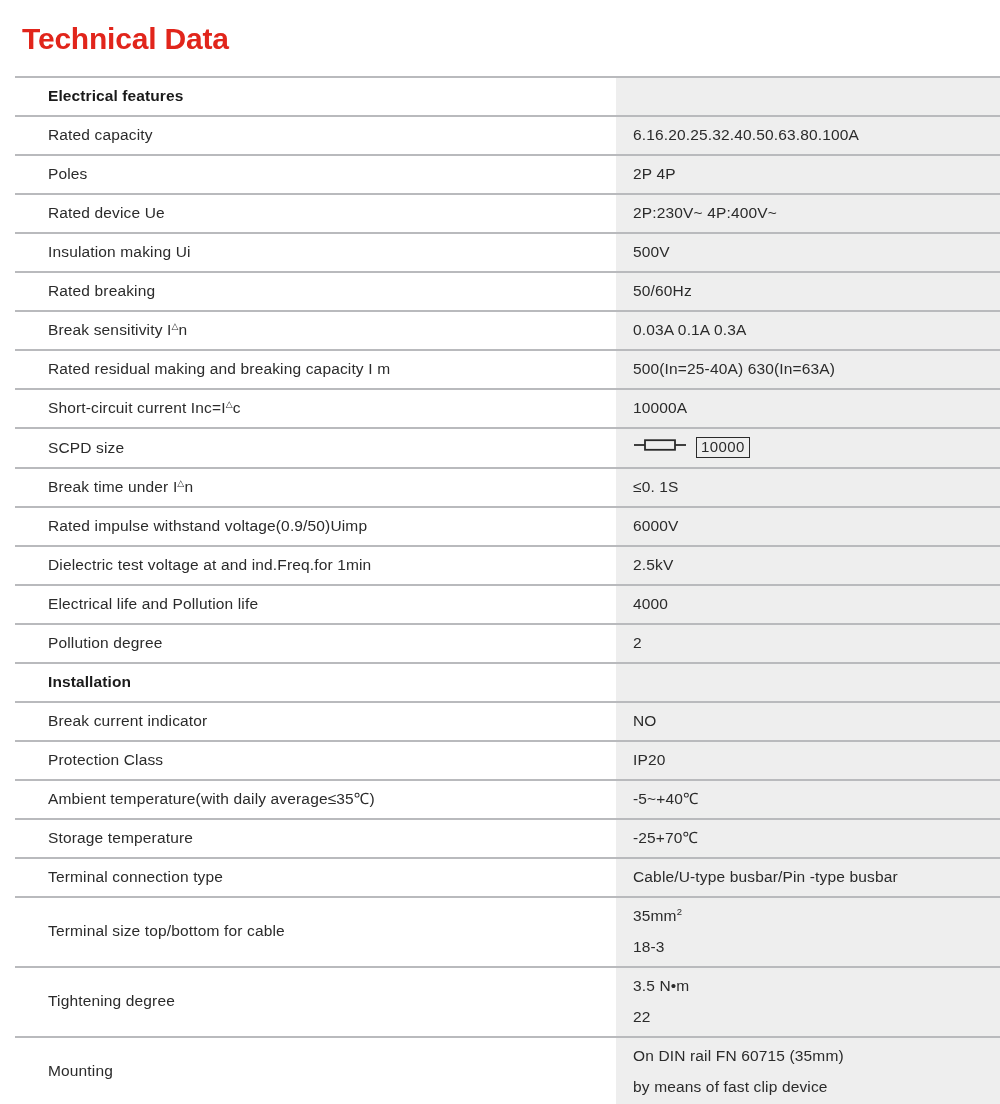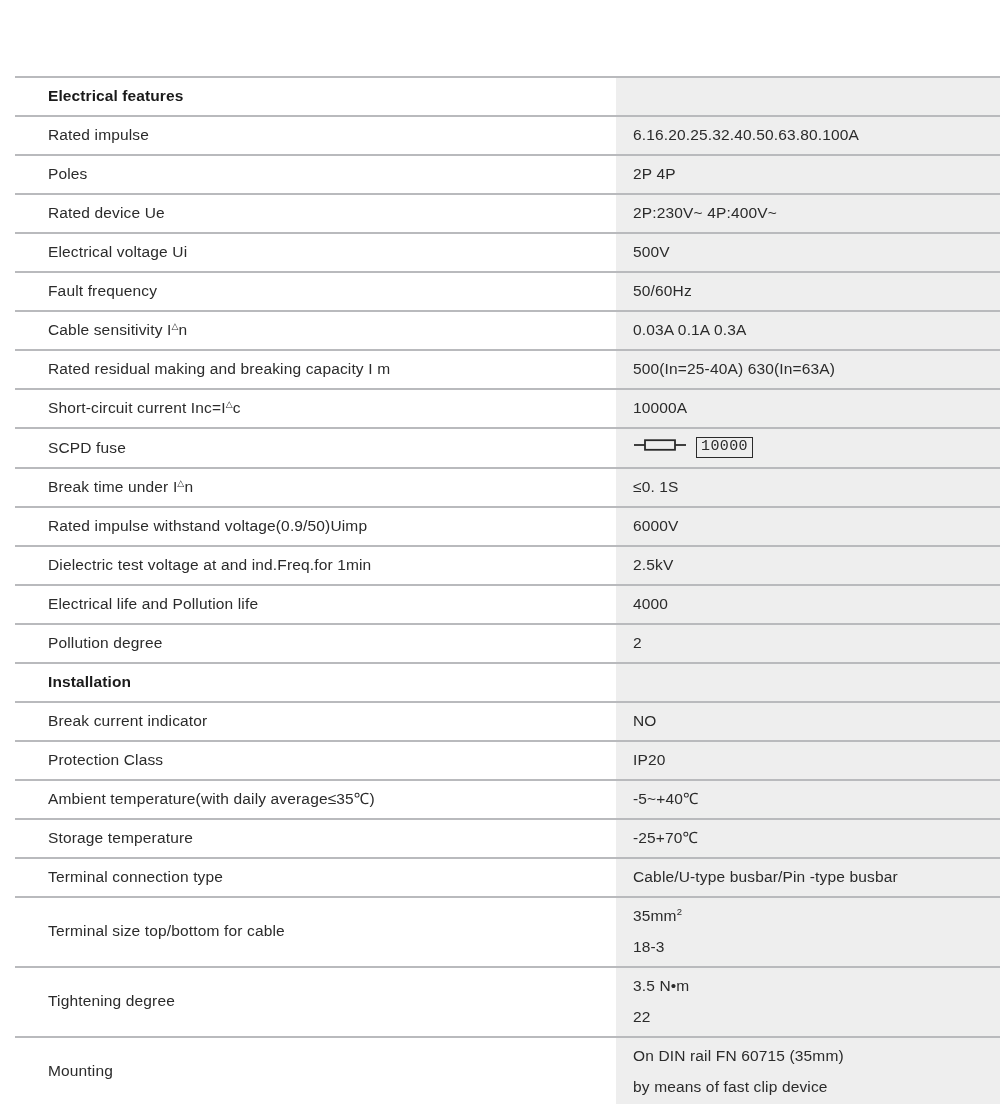--- a/index.html
+++ b/index.html
@@ -112,79 +112,79 @@
     display: inline-block;
     vertical-align: middle;
   }
   .fuse-box {
     display: inline-block;
     border: 1.6px solid #2b2b2b;
     padding: 0px 4px 1px 4px;
     font-size: 15px;
     line-height: 18px;
     letter-spacing: 0.4px;
-    font-family: Liberation Mono, monospace;
   }
 </style>
 </head>
 <body>
 
 <div id="page">
 
+  <div class="page-title">Technical Data</div>
 
   <table class="spec-table">
     <tbody>
 
       <tr class="section-row">
         <td class="label-cell h-std">Electrical features</td>
         <td class="value-cell h-std"></td>
       </tr>
 
       <tr>
-        <td class="label-cell h-std">Rated impulse</td>
+        <td class="label-cell h-std">Rated capacity</td>
         <td class="value-cell h-std">6.16.20.25.32.40.50.63.80.100A</td>
       </tr>
 
       <tr>
         <td class="label-cell h-std">Poles</td>
         <td class="value-cell h-std">2P  4P</td>
       </tr>
 
       <tr>
         <td class="label-cell h-std">Rated device Ue</td>
         <td class="value-cell h-std">2P:230V~   4P:400V~</td>
       </tr>
 
       <tr>
-        <td class="label-cell h-std">Electrical voltage Ui</td>
+        <td class="label-cell h-std">Insulation making Ui</td>
         <td class="value-cell h-std">500V</td>
       </tr>
 
       <tr>
-        <td class="label-cell h-std">Fault frequency</td>
+        <td class="label-cell h-std">Rated breaking</td>
         <td class="value-cell h-std">50/60Hz</td>
       </tr>
 
       <tr>
-        <td class="label-cell h-std"><span>Cable sensitivity I</span><span class="tri">△</span><span>n</span></td>
+        <td class="label-cell h-std"><span>Break sensitivity I</span><span class="tri">△</span><span>n</span></td>
         <td class="value-cell h-std">0.03A  0.1A  0.3A</td>
       </tr>
 
       <tr>
         <td class="label-cell h-std">Rated residual making and breaking capacity I m</td>
         <td class="value-cell h-std">500(In=25-40A)  630(In=63A)</td>
       </tr>
 
       <tr>
         <td class="label-cell h-std"><span>Short-circuit current Inc=I</span><span class="tri">△</span><span>c</span></td>
         <td class="value-cell h-std">10000A</td>
       </tr>
 
       <tr>
-        <td class="label-cell h-std">SCPD fuse</td>
+        <td class="label-cell h-std">SCPD size</td>
         <td class="value-cell h-std">
           <span class="fuse-wrap">
             <span class="fuse-symbol">
               <svg width="54" height="16" viewBox="0 0 54 16" aria-hidden="true">
                 <line x1="1" y1="8" x2="12" y2="8" stroke="#2b2b2b" stroke-width="1.8"></line>
                 <rect x="12" y="3.2" width="30" height="9.6" fill="none" stroke="#2b2b2b" stroke-width="1.8"></rect>
                 <line x1="42" y1="8" x2="53" y2="8" stroke="#2b2b2b" stroke-width="1.8"></line>
               </svg>
             </span>
             <span class="fuse-box">10000</span>

